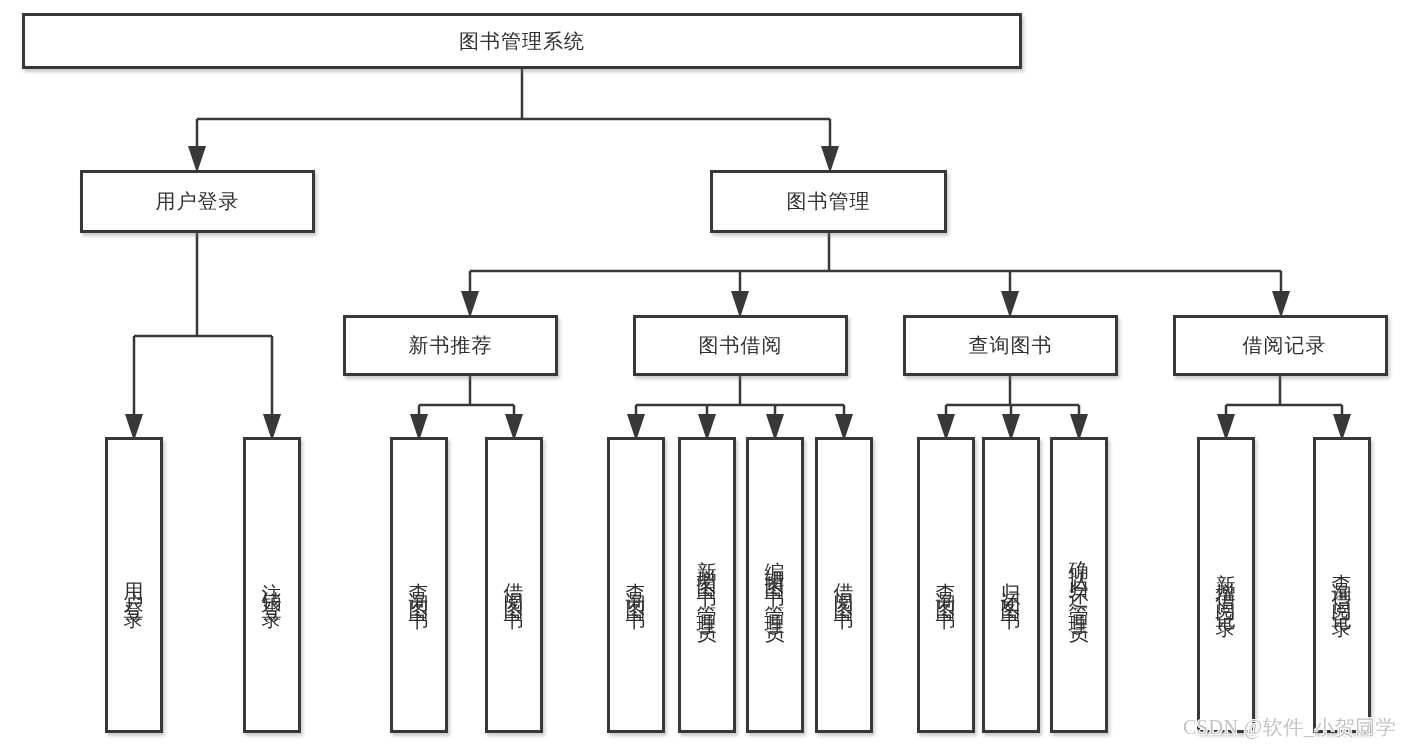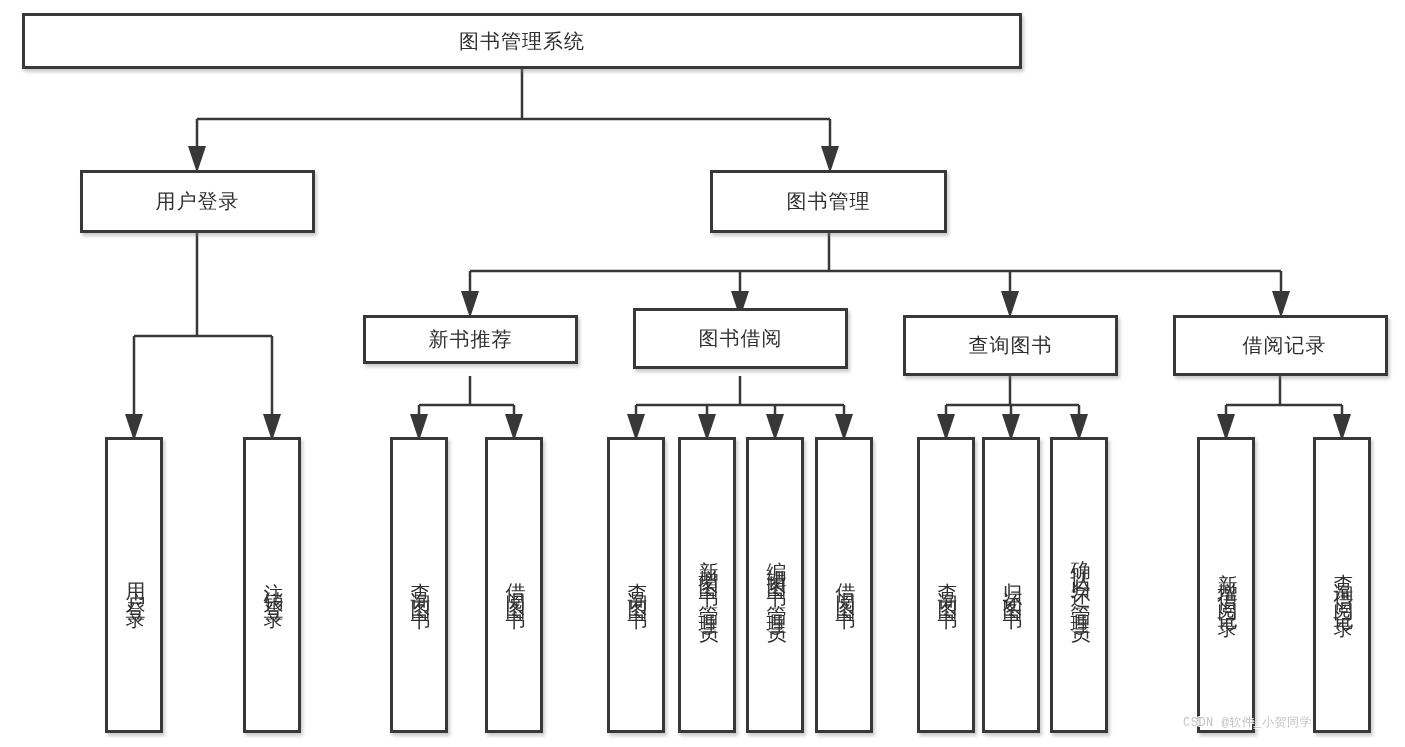--- a/index.html
+++ b/index.html
@@ -1,21 +1,21 @@
 <!DOCTYPE html>
 <html><head>
 <meta charset="utf-8">
 <style>
   html, body { margin: 0; padding: 0; background: #ffffff; }
   .canvas {
     position: relative;
     width: 1405px;
     height: 747px;
     background: #ffffff;
-    font-family: Liberation Mono, monospace;
+    font-family: Liberation Serif, serif;
     overflow: hidden;
   }
   .wires {
     position: absolute;
     left: 0; top: 0;
     width: 1405px; height: 747px;
     pointer-events: none;
   }
   .node {
     position: absolute;
@@ -36,21 +36,21 @@
     text-orientation: upright;
     letter-spacing: 9px;
     white-space: nowrap;
     line-height: 1.1;
   }
   .hlabel { letter-spacing: 1px; }
   .watermark {
     position: absolute;
     left: 1183px;
     top: 714px;
-    font-size: 12px;
+    font-size: 20px;
     color: #c3c3c3;
     letter-spacing: 0.5px;
     white-space: nowrap;
     z-index: 5;
     text-shadow: 1px 1px 0 #ffffff, -1px -1px 0 #ffffff, 1px -1px 0 #ffffff, -1px 1px 0 #ffffff;
   }
 </style>
 </head>
 <body>
 
@@ -91,24 +91,24 @@
     <span class="lbl hlabel">图书管理系统</span>
   </div>
 
   <div class="node" style="left:80px; top:170px; width:235px; height:63px;">
     <span class="lbl hlabel">用户登录</span>
   </div>
   <div class="node" style="left:710px; top:170px; width:237px; height:63px;">
     <span class="lbl hlabel">图书管理</span>
   </div>
 
-  <div class="node" style="left:363px; top:315px; width:215px; height:49px;">
+  <div class="node" style="left:343px; top:315px; width:215px; height:61px;">
     <span class="lbl hlabel">新书推荐</span>
   </div>
-  <div class="node" style="left:633px; top:308px; width:215px; height:61px;">
+  <div class="node" style="left:633px; top:315px; width:215px; height:61px;">
     <span class="lbl hlabel">图书借阅</span>
   </div>
   <div class="node" style="left:903px; top:315px; width:215px; height:61px;">
     <span class="lbl hlabel">查询图书</span>
   </div>
   <div class="node" style="left:1173px; top:315px; width:215px; height:61px;padding-left:8px;">
     <span class="lbl hlabel">借阅记录</span>
   </div>
 
   <div class="node vert" style="left:105px; top:437px; width:58px; height:296px;">

